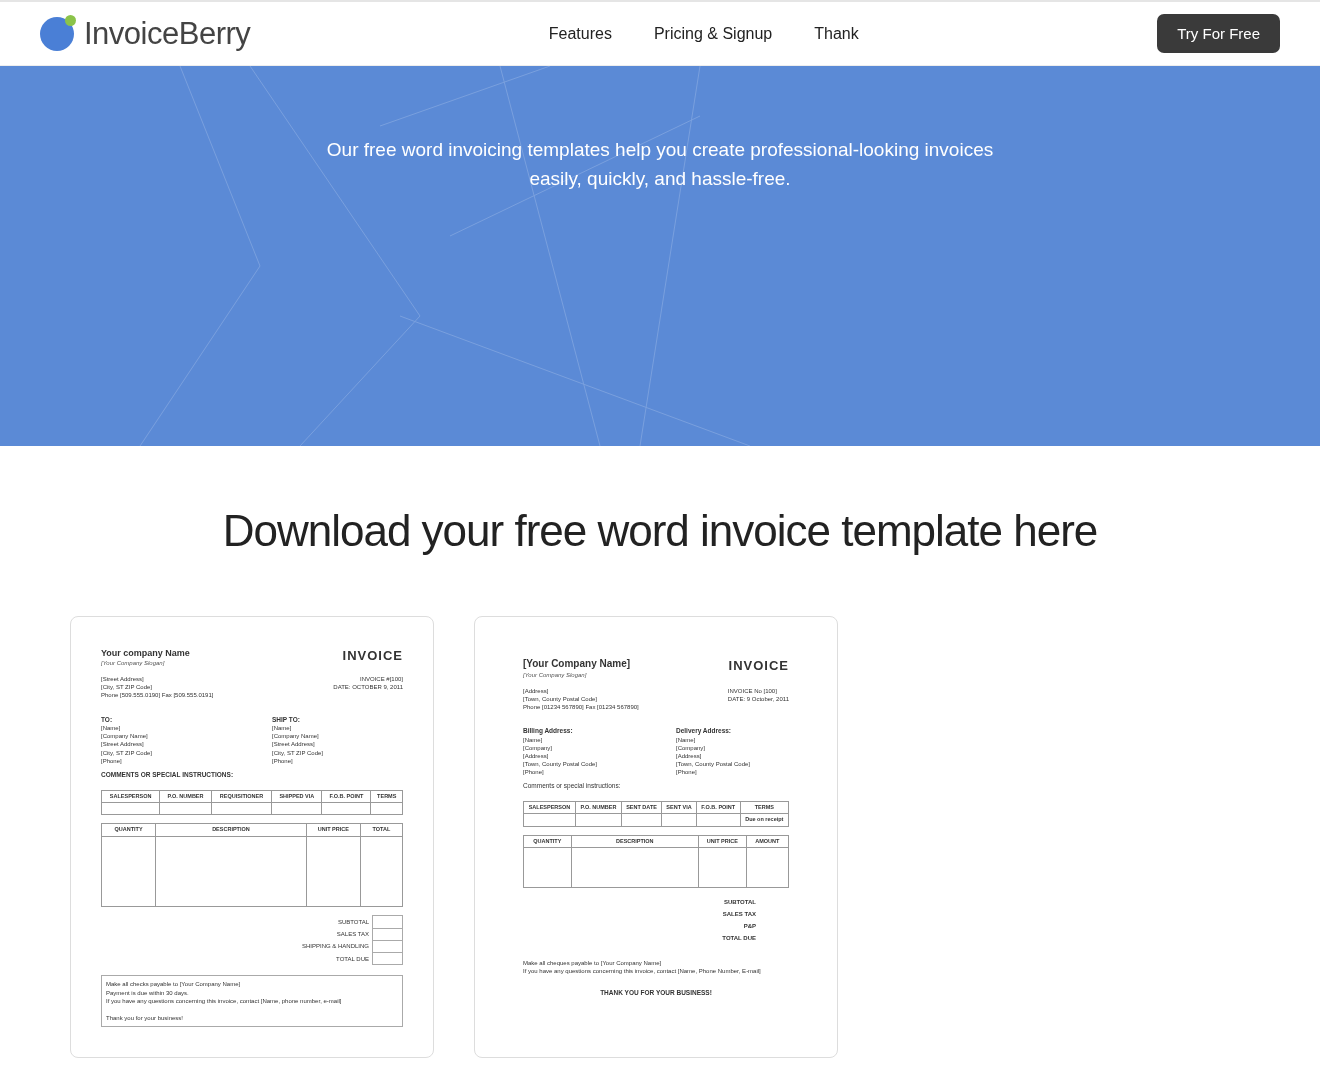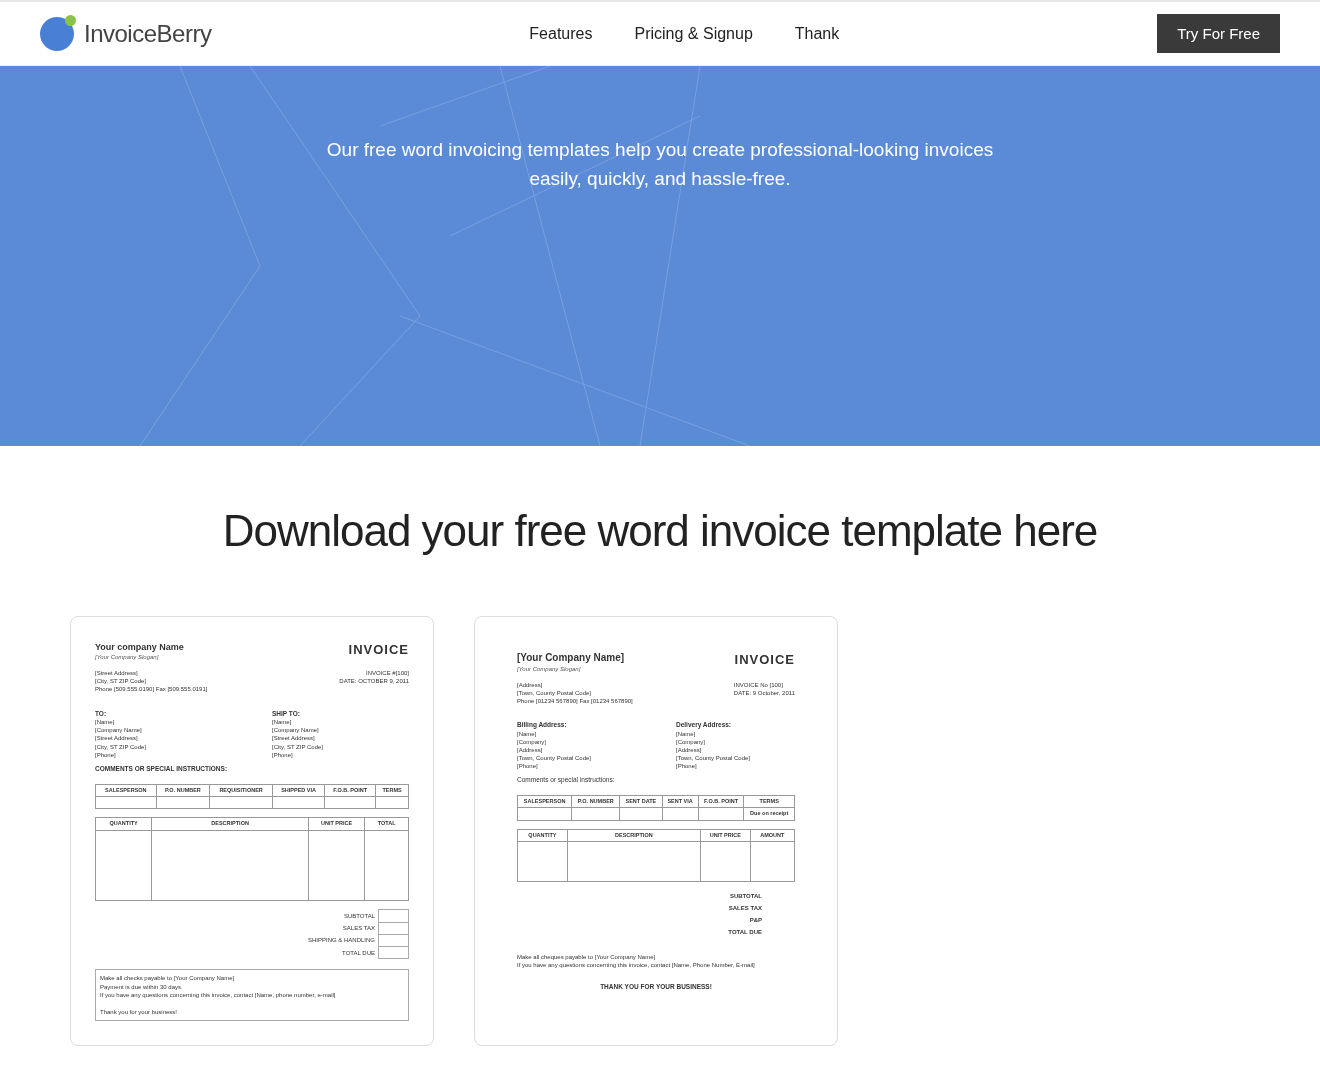--- a/index.html
+++ b/index.html
@@ -40,42 +40,42 @@
 .logo-icon .small-circle {
   width: 11px;
   height: 11px;
   border-radius: 50%;
   background: #8bc34a;
   position: absolute;
   top: -2px;
   right: -2px;
 }
 .logo-text {
-  font-size: 24px;
+  font-size: 31px;
   font-weight: 400;
   color: #444;
   letter-spacing: -0.5px;
 }
 .nav-links {
   display: flex;
   gap: 42px;
 }
 .nav-links a {
   font-size: 16px;
   color: #222;
   text-decoration: none;
   font-weight: 400;
 }
 .cta-button {
   background: #3a3a3a;
   color: #fff;
   border: none;
   padding: 11px 20px;
   font-size: 15px;
-  border-radius: 0;
+  border-radius: 7px;
   cursor: pointer;
 }
 
 
 .hero {
   background: #5b8ad6;
   color: #fff;
   text-align: center;
   padding: 70px 60px 60px;
   position: relative;
@@ -124,21 +124,21 @@
 
 .templates-grid {
   display: flex;
   gap: 40px;
 }
 .template-card {
   width: 364px;
   border: 1px solid #ddd;
   border-radius: 8px;
   background: #fff;
-  padding: 24px;
+  padding: 30px;
   cursor: pointer;
 }
 .template-preview {
   width: 100%;
   font-size: 7px;
   color: #333;
   line-height: 1.35;
 }
 
 

